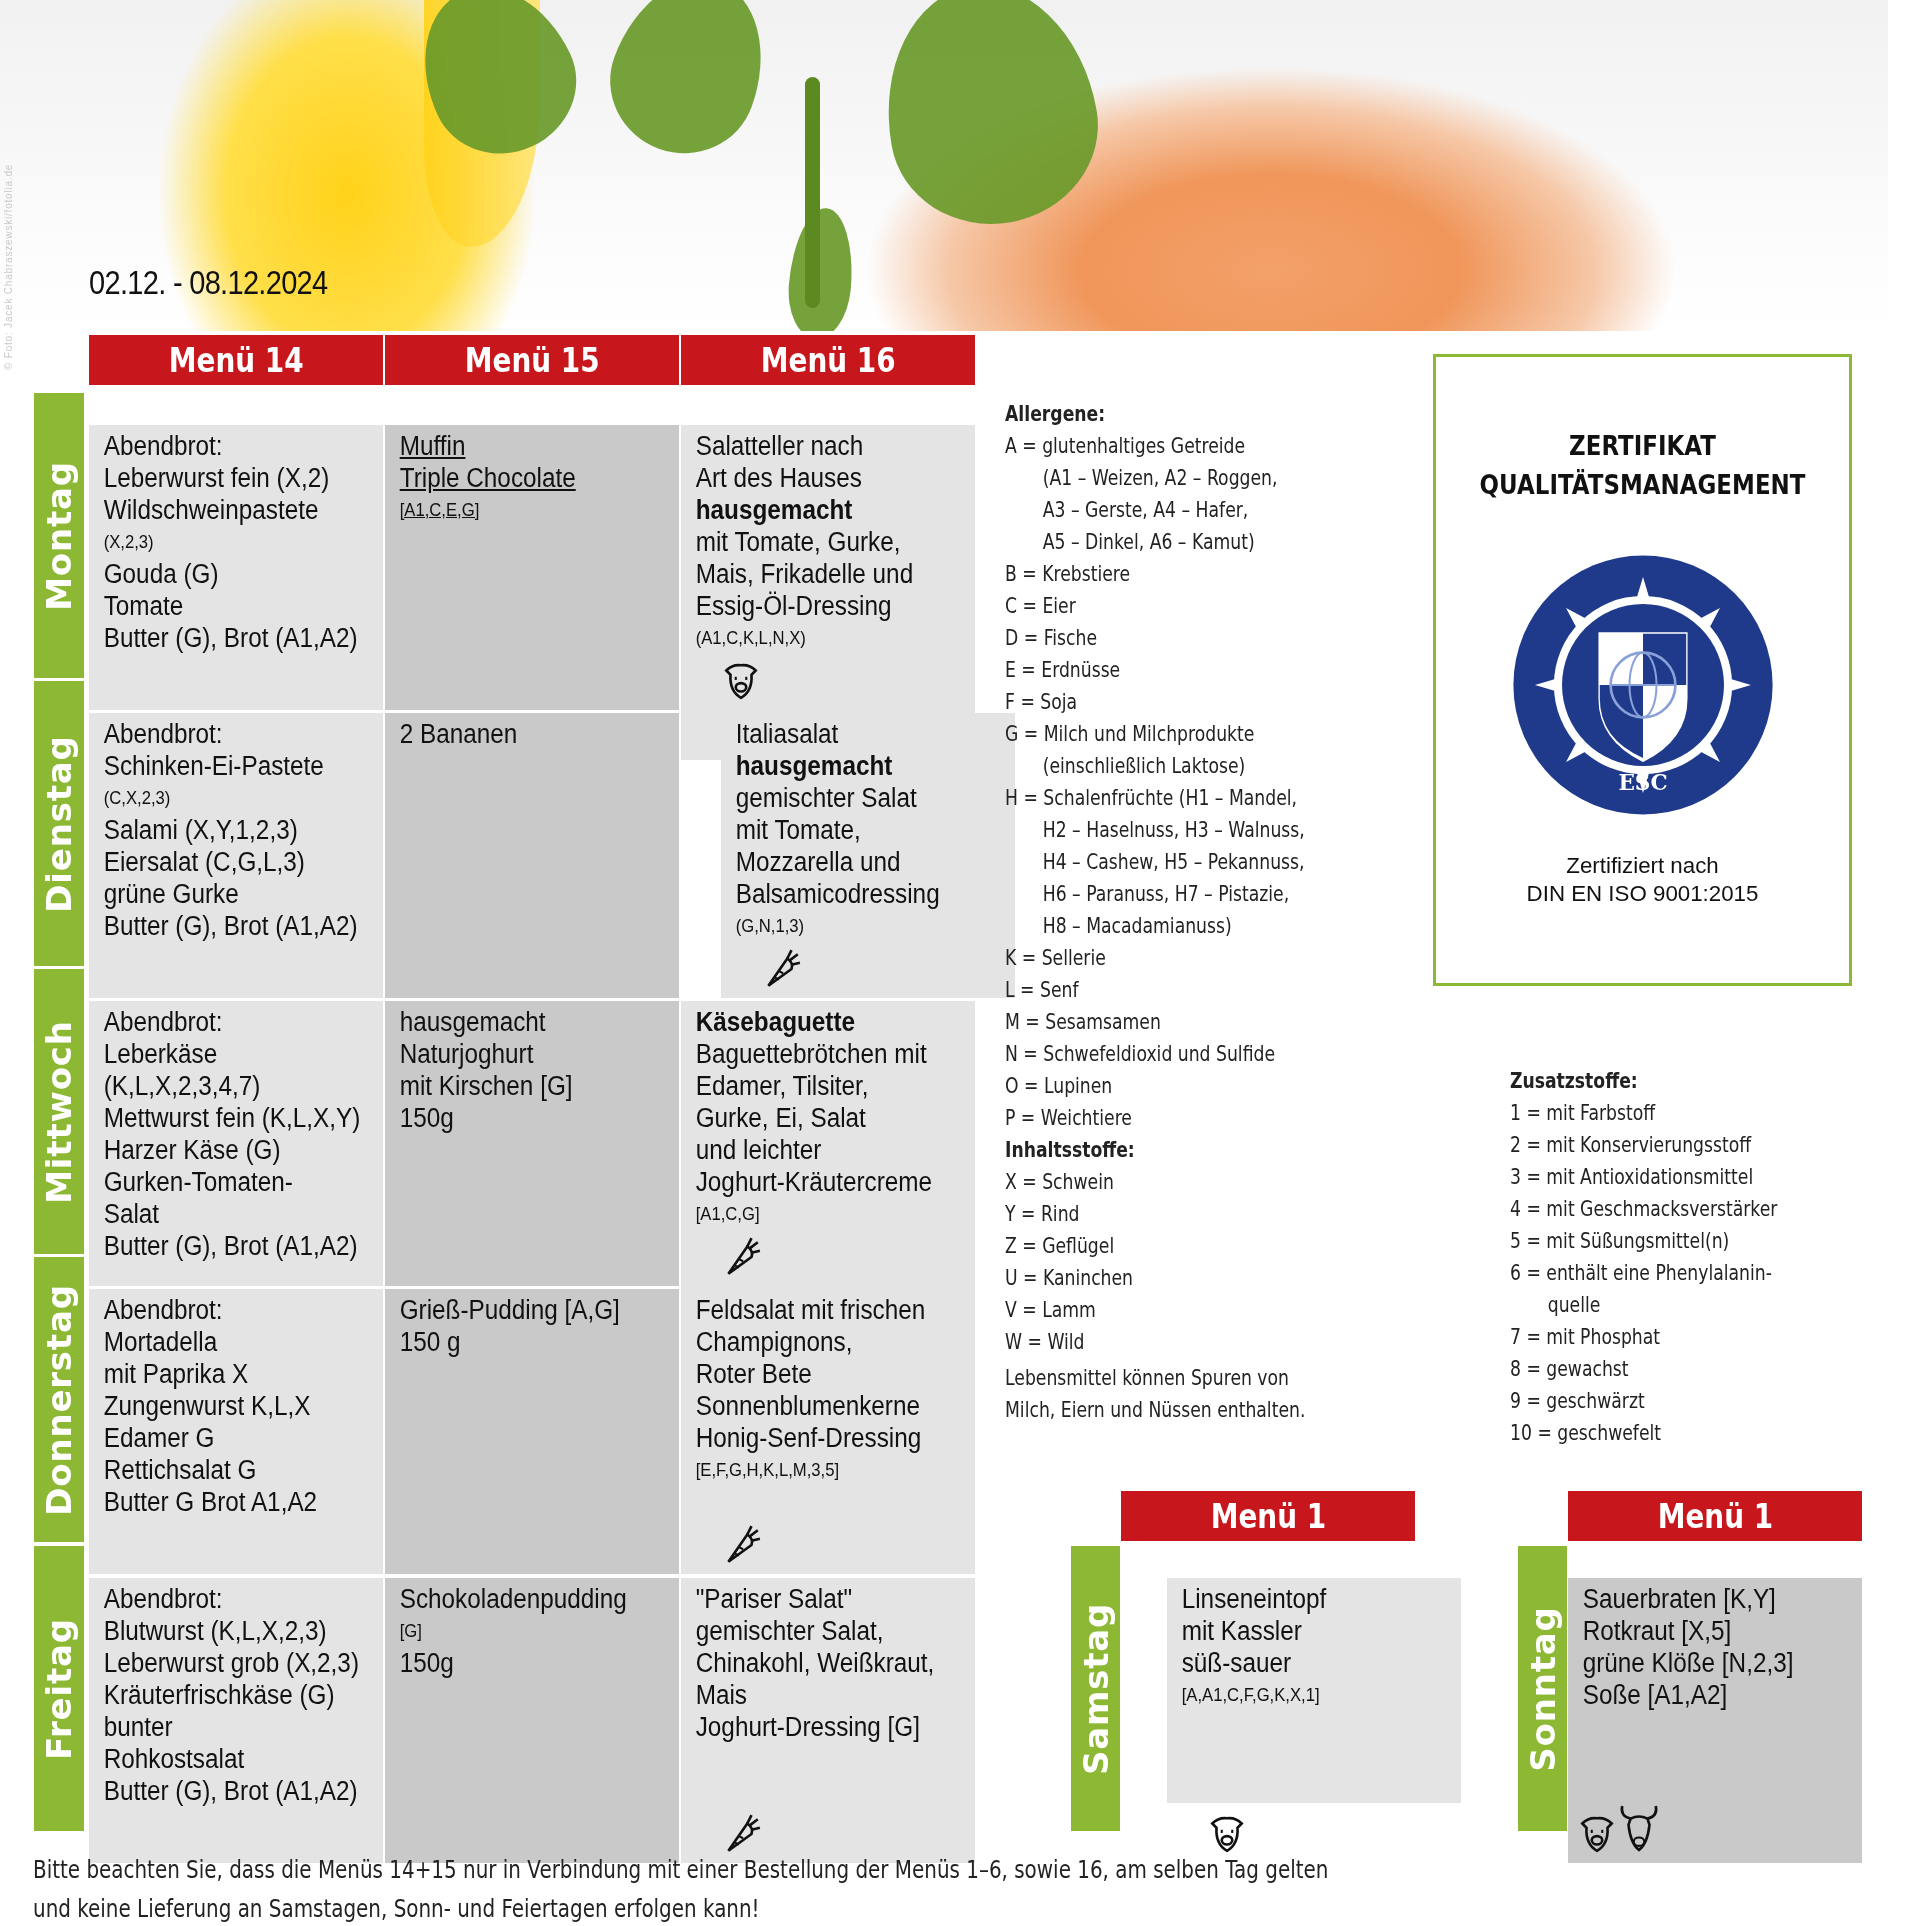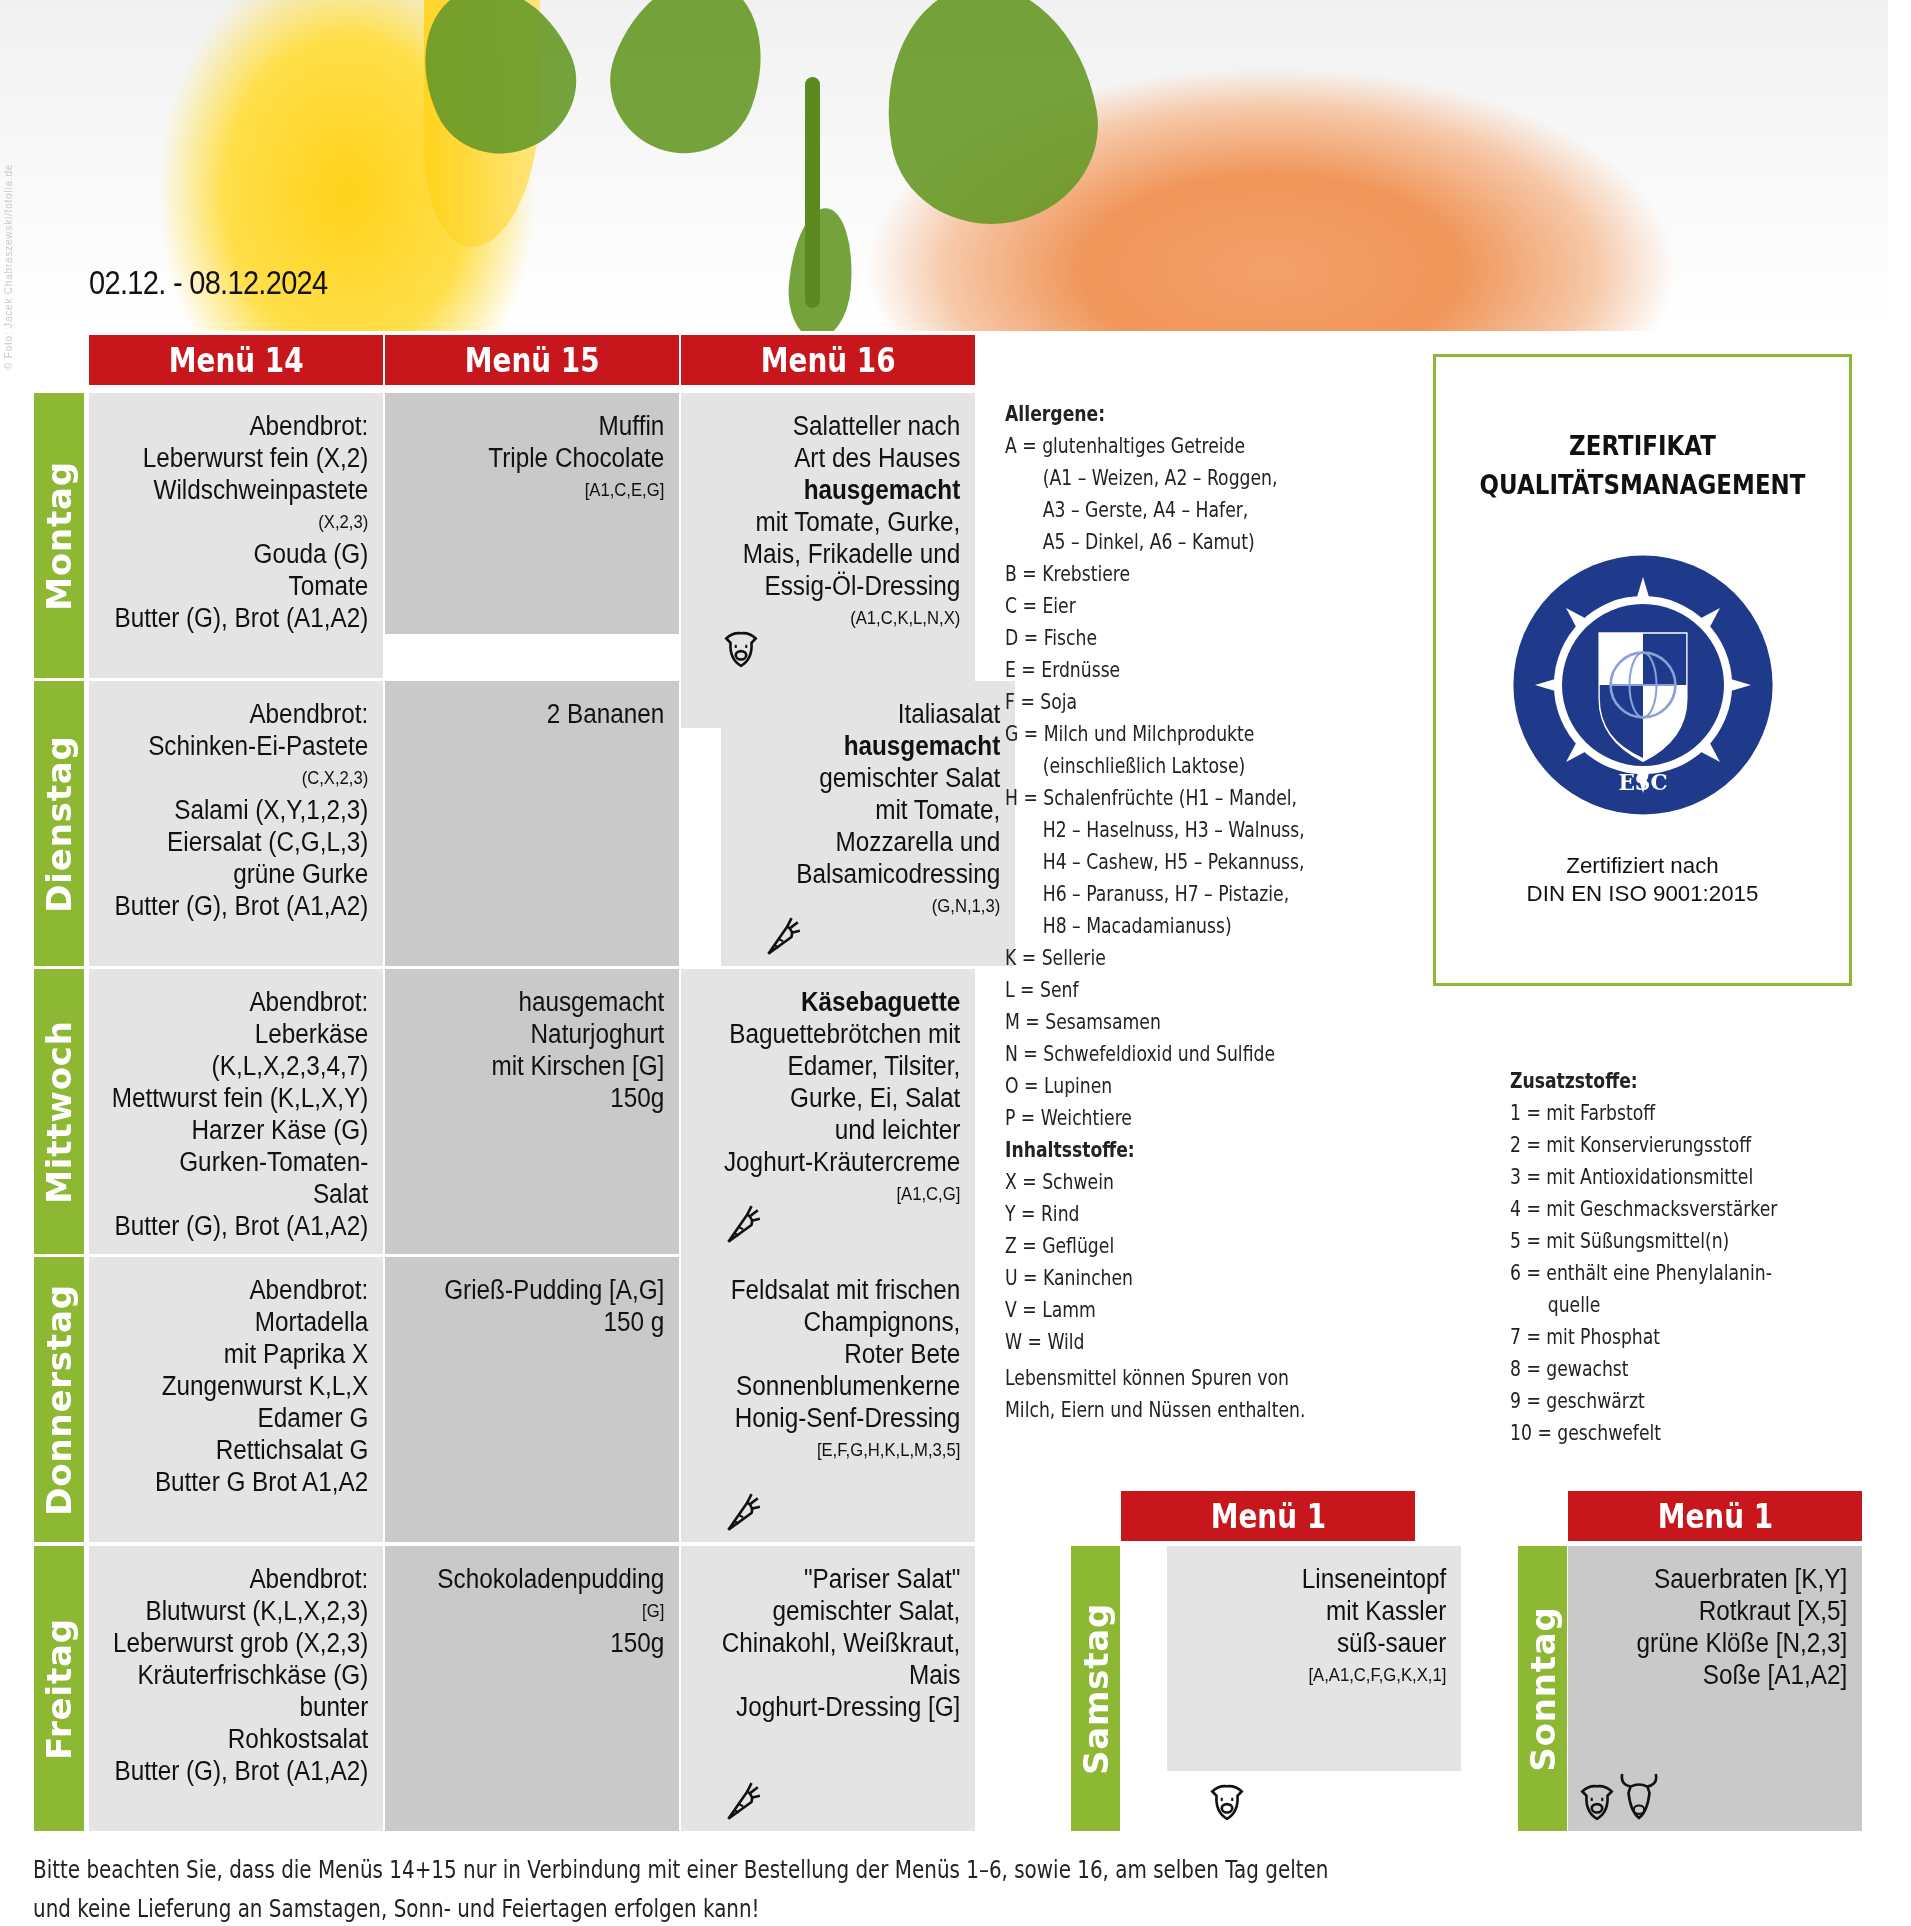--- a/index.html
+++ b/index.html
@@ -14,21 +14,21 @@
   .leaf { background:#6a9a2a; border-radius:50% 50% 50% 50% / 60% 60% 40% 40%; opacity:.92; }
   .credit { left:3.1px; top:370px; width:11.6px; transform-origin:left top; transform:rotate(-90deg); white-space:nowrap;
     font-size:10px; color:#c8c8c8; letter-spacing:0.8px; }
   .date-top { left:89px; top:264px; font-size:33px; letter-spacing:-0.8px; transform:scaleX(.88); transform-origin:left; color:#111; }
 
   
   .col-head { background:#c8161d; color:#fff; font-family:"DejaVu Sans", sans-serif; font-weight:bold; font-size:34px; text-align:center; line-height:50px; height:50px; transform-origin:center; }
   .col-head span { display:inline-block; transform:scaleX(.82); }
   .day-strip { background:#8cb833; color:#fff; font-family:"DejaVu Sans", sans-serif; font-weight:bold; }
   .day-strip span { position:absolute; left:50%; top:50%; transform:translate(-50%,-50%) rotate(-90deg); white-space:nowrap; font-size:34px; letter-spacing:0.8px; }
-  .cell { background:#e4e4e4; text-align:right; font-size:27px; line-height:32px; padding-top:17px; box-sizing:border-box; }
+  .cell { background:#e4e4e4; text-align:left; font-size:27px; line-height:32px; padding-top:5px; box-sizing:border-box;margin-top:32px; }
   .cell.mid { background:#c9c9c9; }
   .cell .ln { display:block; transform:scaleX(.9); }
   .cell .sm { font-size:18.5px; }
   .cell b { font-weight:bold; }
   .food-icon { position:absolute; width:42px; height:42px; }
 
   
   .legend { font-family:"DejaVu Sans", sans-serif; font-size:21px; line-height:32px; color:#222;margin-top:40px; }
   .legend .row { white-space:nowrap; transform:scaleX(.82); transform-origin:left; }
   .legend .h { font-weight:bold; }
@@ -66,21 +66,21 @@
   </div>
 <div class="abs cell" style="left:89px;top:393px;width:294px;height:285px;">
   <span class="ln">Abendbrot:</span>
   <span class="ln">Leberwurst fein (X,2)</span>
   <span class="ln">Wildschweinpastete</span>
   <span class="ln sm">(X,2,3)</span>
   <span class="ln">Gouda (G)</span>
   <span class="ln">Tomate</span>
   <span class="ln">Butter (G), Brot (A1,A2)</span>
 </div>
-<div class="abs cell mid" style="left:385px;top:393px;width:294px;height:241px;">
+<div class="abs cell mid" style="left:385px;top:393px;width:294px;height:285px;text-decoration:underline;">
   <span class="ln">Muffin</span>
   <span class="ln">Triple Chocolate</span>
   <span class="ln sm">[A1,C,E,G]</span>
 </div>
 <div class="abs cell" style="left:681px;top:393px;width:294px;height:335px;">
   <span class="ln">Salatteller nach</span>
   <span class="ln">Art des Hauses</span>
   <span class="ln"><b>hausgemacht</b></span>
   <span class="ln">mit Tomate, Gurke,</span>
   <span class="ln">Mais, Frikadelle und</span>

